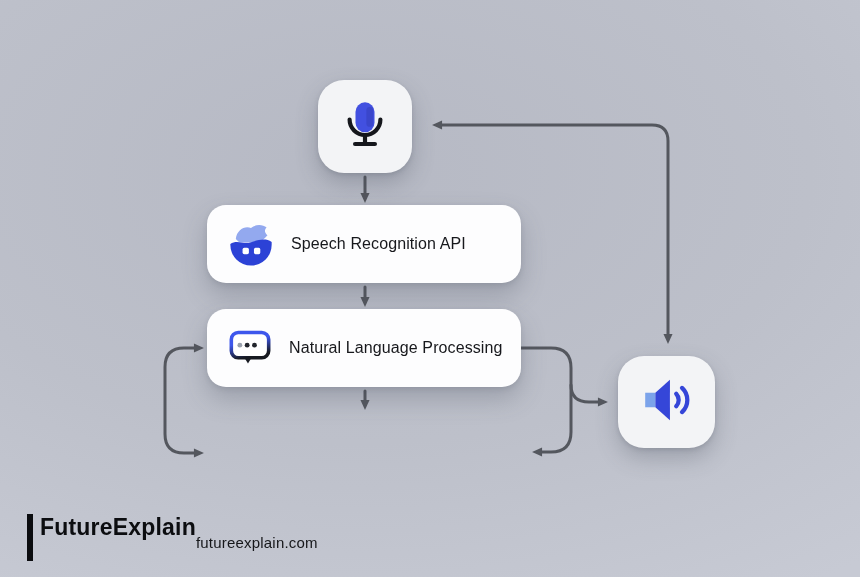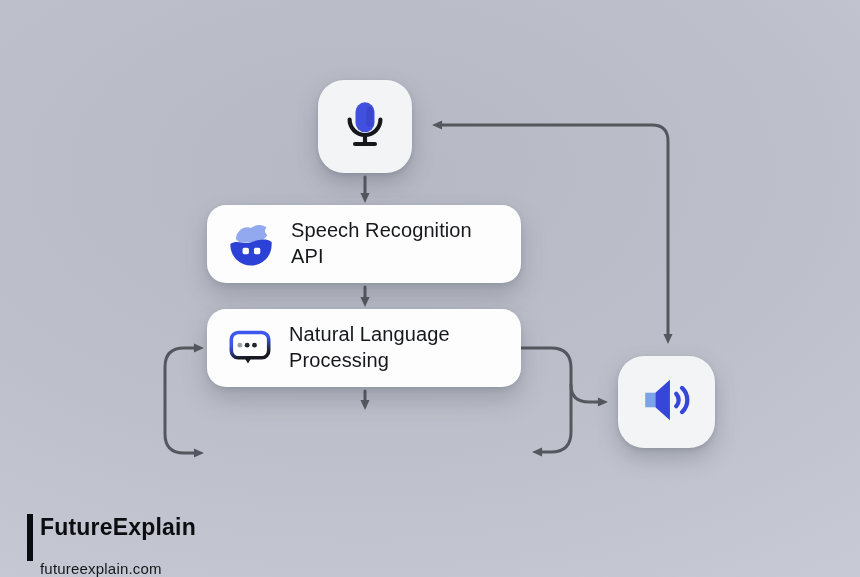--- a/index.html
+++ b/index.html
@@ -26,28 +26,28 @@
     border-radius:19px;
     box-shadow:0 12px 24px rgba(72,78,94,.28), 0 2px 5px rgba(72,78,94,.15);
     display:flex;align-items:center;
     padding-left:17px;box-sizing:border-box;
     gap:13px;
   }
   .node-box.sr{top:205px;height:78px;}
   .node-box.nlp{top:309px;height:78px;}
   .node-box.tts{top:410px;height:79px;}
   .node-label{
-    font-size:20px;font-weight:500;color:#17181c;
+    font-size:16px;font-weight:500;color:#17181c;
     line-height:1.28;letter-spacing:.1px;
     max-width:215px;
   }
   .node-icon{flex:0 0 auto;display:flex;align-items:center;justify-content:center;}
   .brand{position:absolute;left:27px;top:514px;display:flex;}
   .brand-bar{width:6px;height:47px;background:#0b0c0f;margin-right:7px;}
-  .brand-text{display:flex;flex-direction:column;justify-content:flex-start;}
+  .brand-text{display:flex;flex-direction:row;justify-content:flex-start;}
   .brand-name{font-size:23px;font-weight:700;color:#0c0d10;line-height:1.1;margin-top:1px;letter-spacing:.2px;}
   .brand-domain{font-size:15px;font-weight:500;color:#16171a;line-height:1.2;margin-top:20px;letter-spacing:.2px;}
 </style>
 </head>
 <body>
 
 <div class="canvas">
 
   <svg class="arrow-layer" width="860" height="577" viewBox="0 0 860 577">
     <defs>

